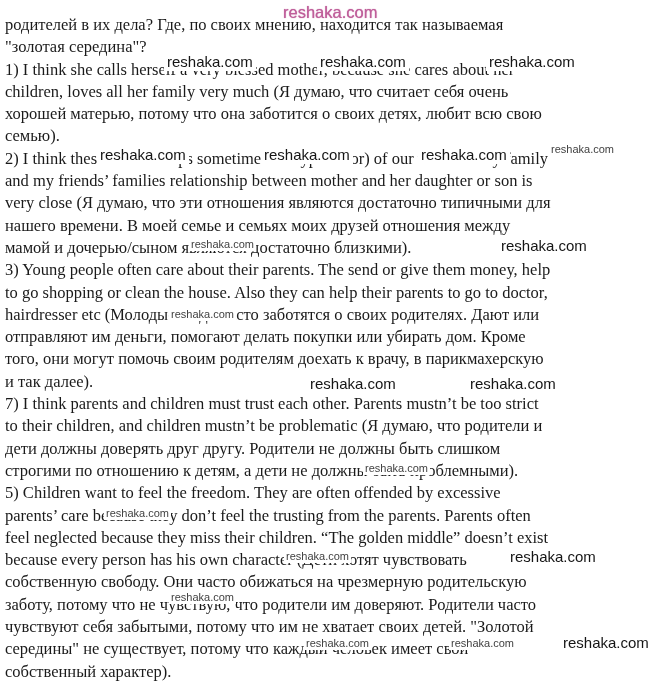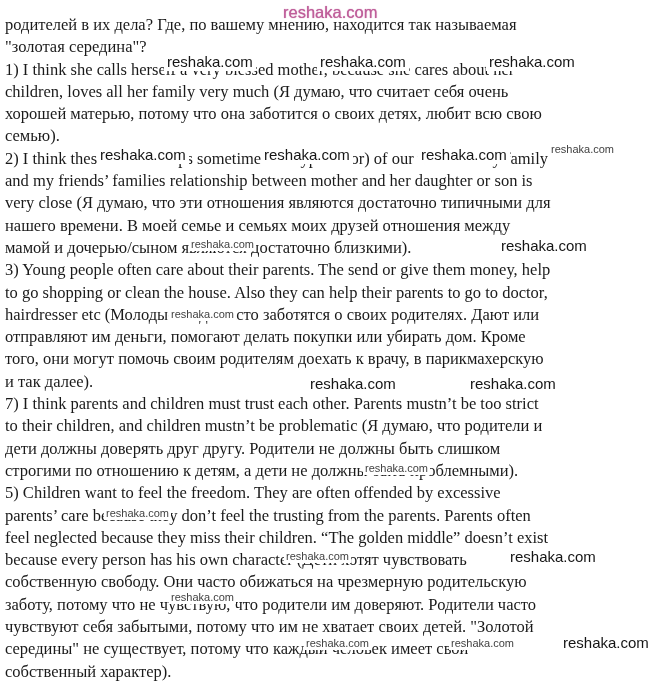--- a/index.html
+++ b/index.html
@@ -40,21 +40,21 @@
     color:var(--watermark-accent,#bf5f9a);
     text-shadow:0 0 1px var(--watermark-accent,#bf5f9a);
   }
 </style>
 </head>
 <body>
 
 <div class="page">
 
   <div class="text-flow">
-    <p class="para">родителей в их дела? Где, по вашему мнению, находится так называемая
+    <p class="para">родителей в их дела? Где, по своих мнению, находится так называемая
 "золотая середина"?</p>
     <p class="para">1) I think she calls herself a very blessed mother, because she cares about her
 children, loves all her family very much (Я думаю, что считает себя очень
 хорошей матерью, потому что она заботится о своих детях, любит всю свою
 семью).</p>
     <p class="para">2) I think these relationships sometimes are typical for) of our times. In my family
 and my friends’ families relationship between mother and her daughter or son is
 very close (Я думаю, что эти отношения являются достаточно типичными для
 нашего времени. В моей семье и семьях моих друзей отношения между
 мамой и дочерью/сыном являются достаточно близкими).</p>

